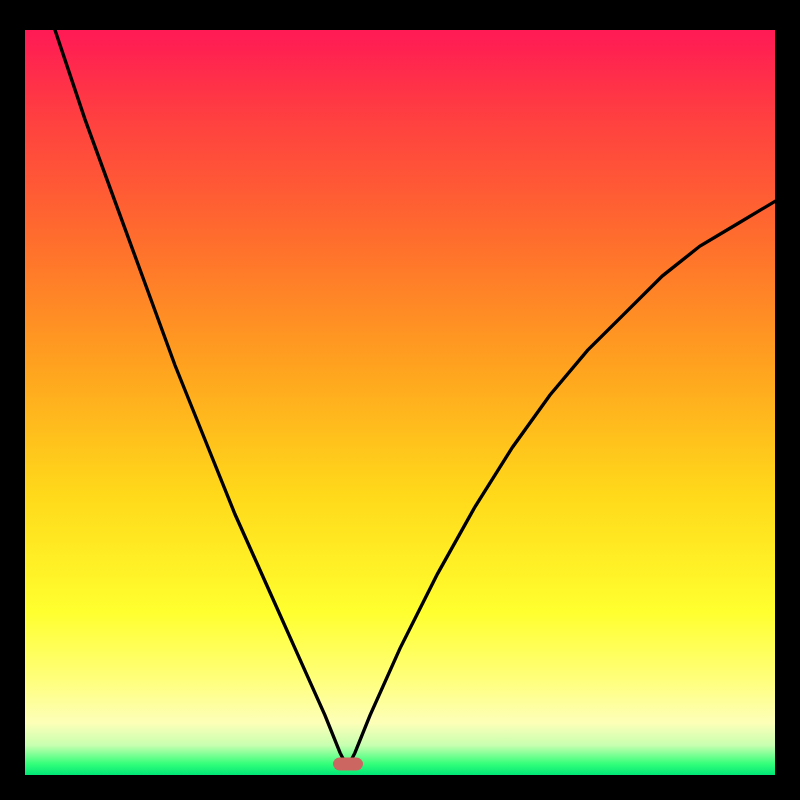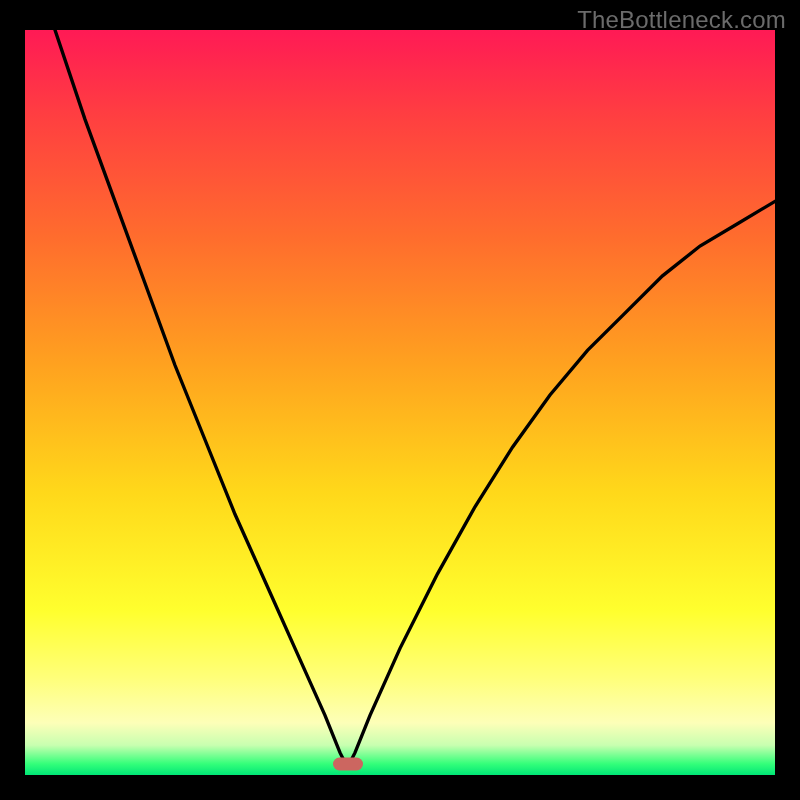--- a/index.html
+++ b/index.html
@@ -64,21 +64,20 @@
     border-radius: 7px;
     background: #cc6660;
     transform: translate(-50%, -50%);
     z-index: 3;
   }
 </style>
 </head>
 <body>
 
 <div class="wrap">
-  <div class="watermark">TheBottleneck.com</div>
 
   <div class="plot">
     <div class="gradient"></div>
 
     <svg class="curve" viewBox="0 0 100 100" preserveAspectRatio="none">
 
       <path d="M 4 0
                L 8 12
                L 12 23
                L 16 34

